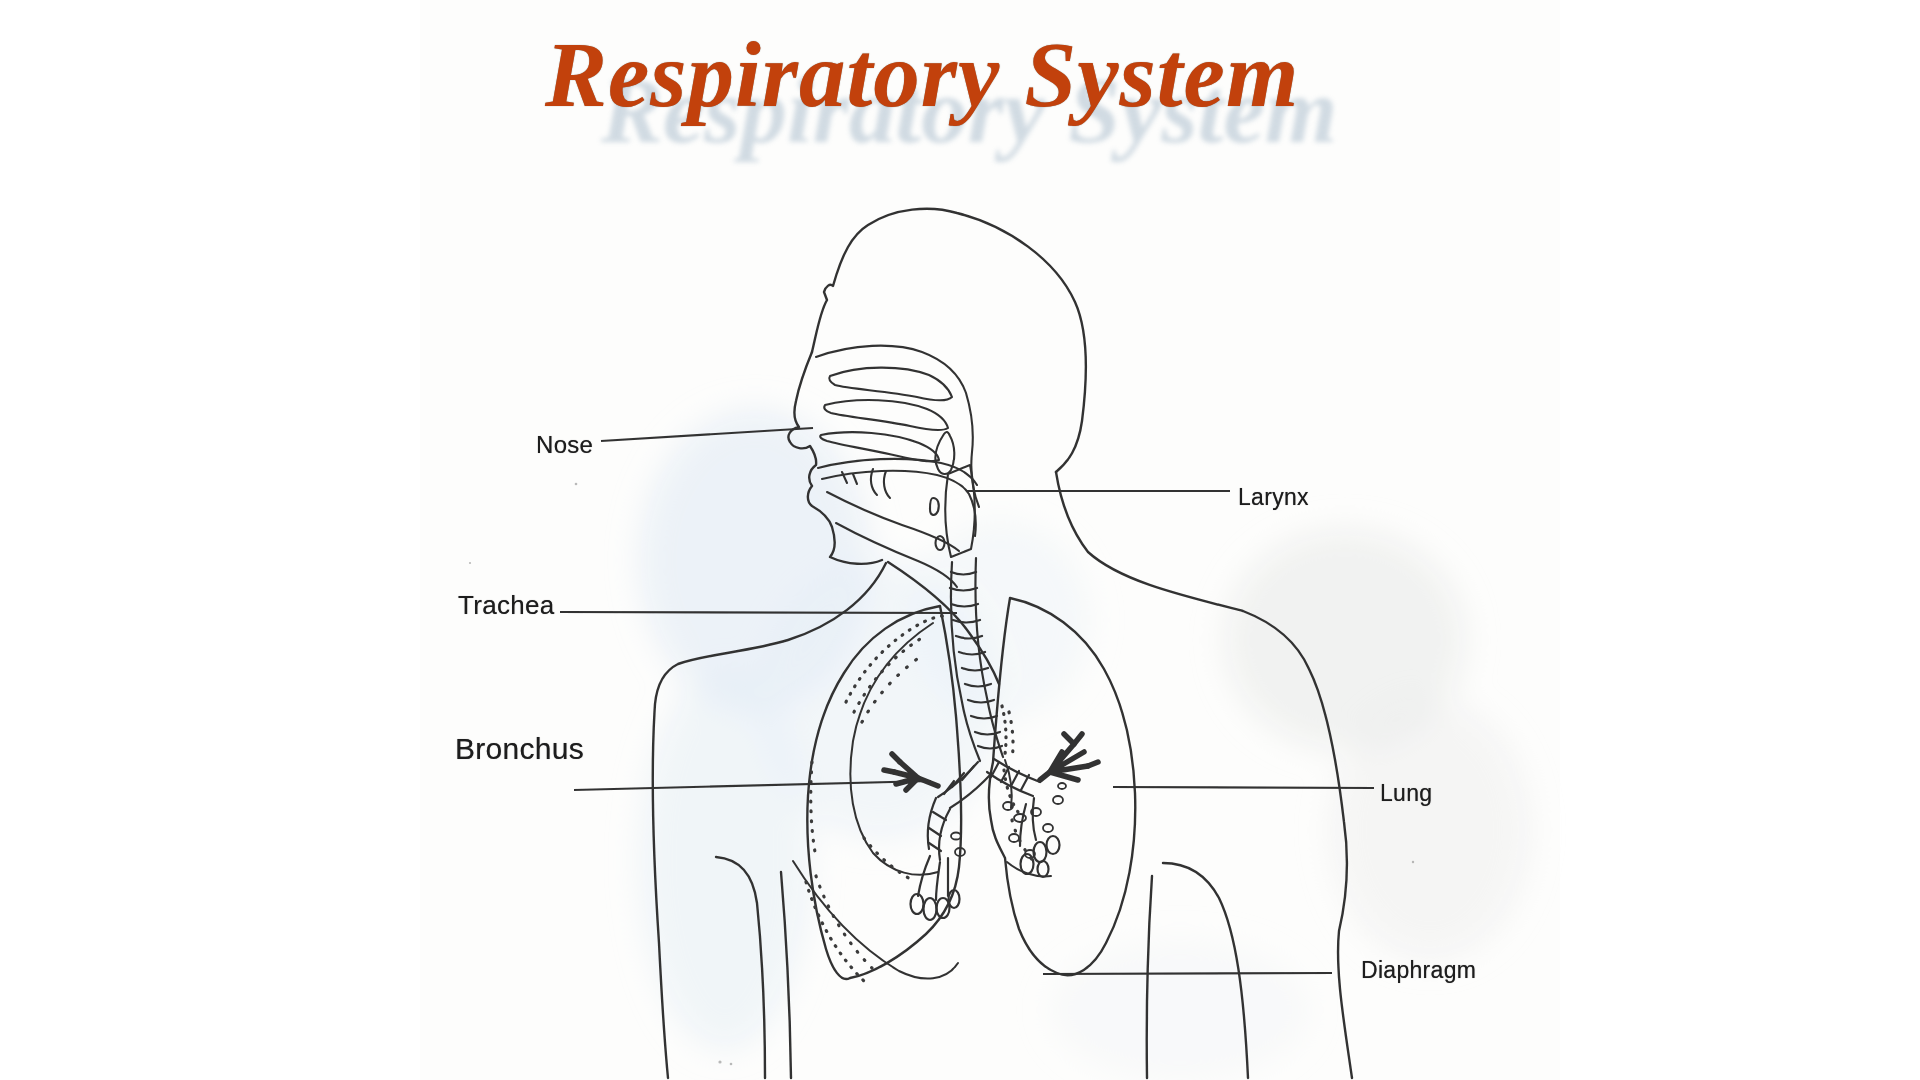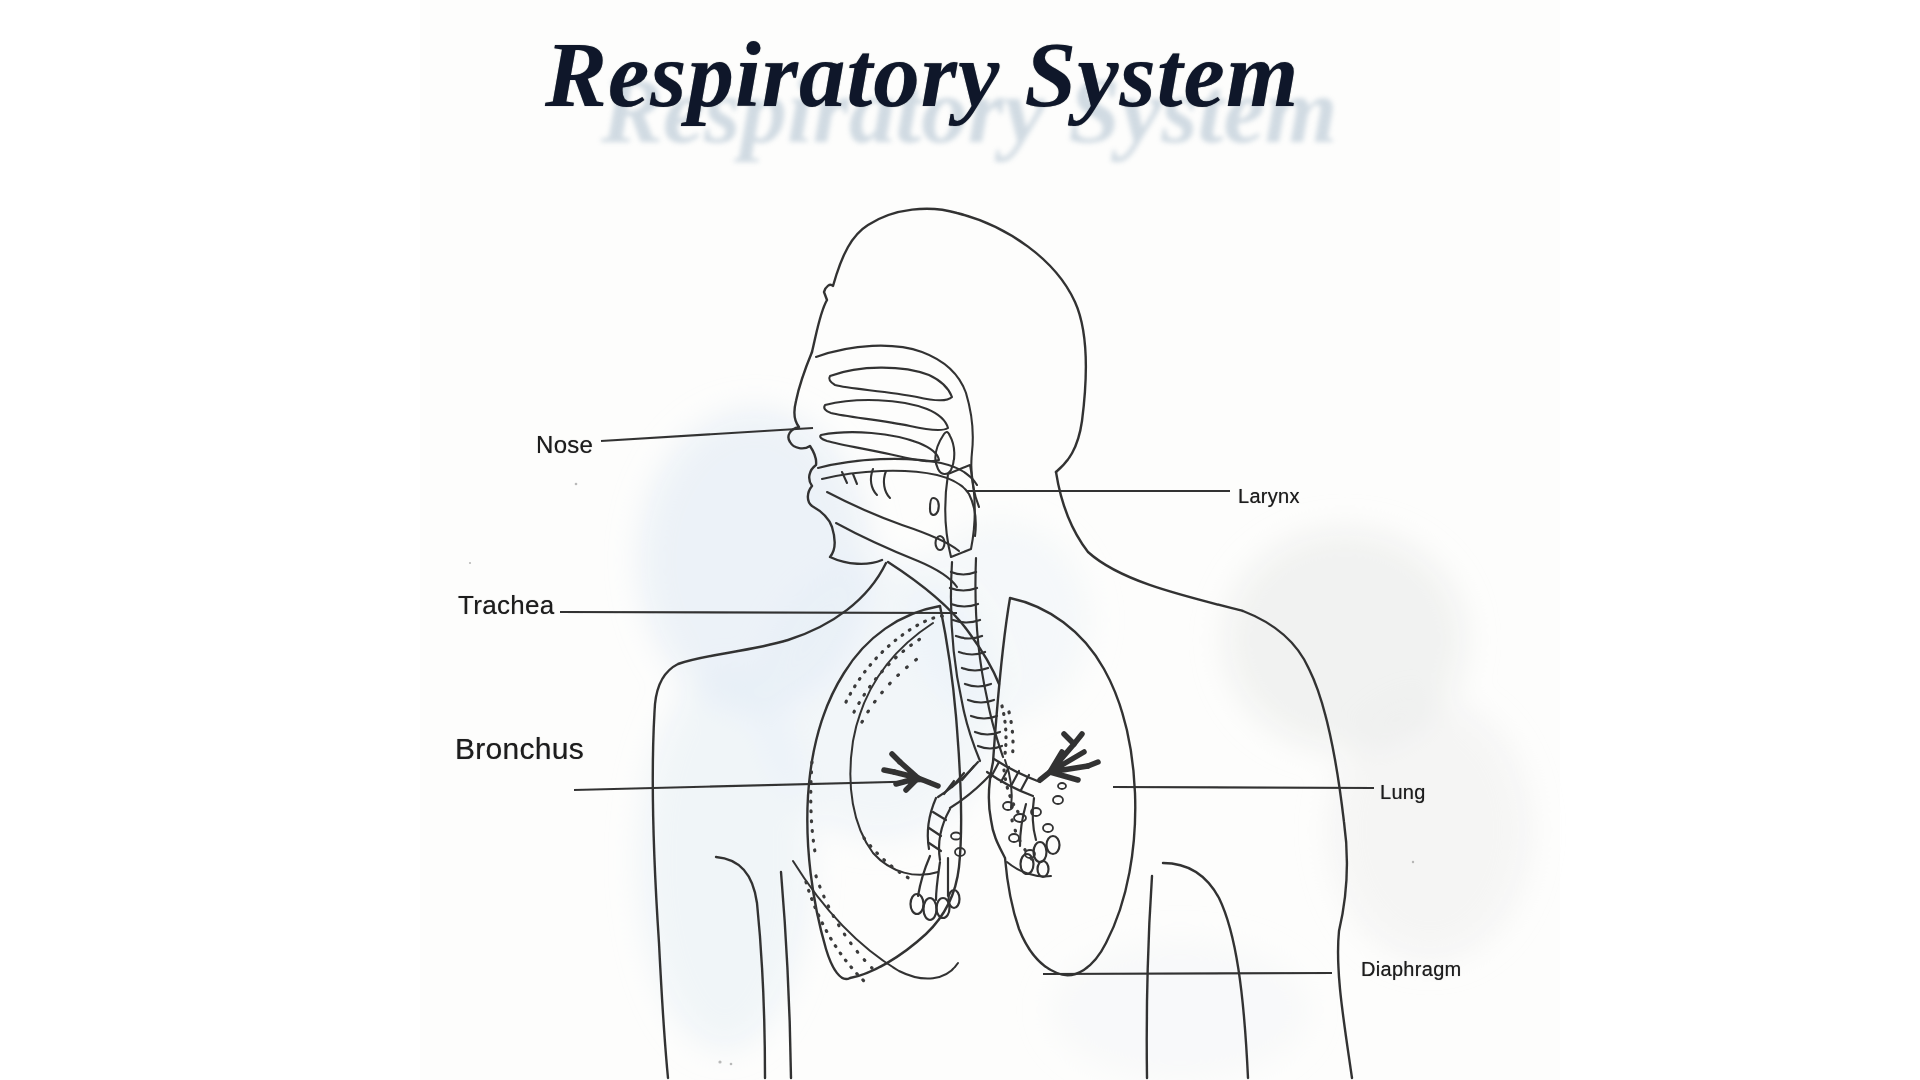--- a/index.html
+++ b/index.html
@@ -6,23 +6,23 @@
   #stage{position:relative;width:1920px;height:1080px;background:#ffffff;overflow:hidden;
          font-family:"Liberation Sans",sans-serif;}
   .paper{position:absolute;left:420px;top:0;width:1140px;height:1080px;background:#fdfdfc;}
   .fig{position:absolute;left:0;top:0;width:1920px;height:1080px;}
   .title-ghost{position:absolute;left:601px;top:64px;
     font-family:"Liberation Serif",serif;font-style:italic;font-weight:bold;
     font-size:93px;line-height:1;color:#8aa4ba;opacity:.38;filter:blur(2.6px);
     white-space:nowrap;z-index:2;}
   .title{position:absolute;left:545px;top:28px;
     font-family:"Liberation Serif",serif;font-style:italic;font-weight:bold;
-    font-size:93px;line-height:1;color:#0f172a;letter-spacing:1px;
+    font-size:93px;line-height:1;color:#c2410c;letter-spacing:1px;
     white-space:nowrap;z-index:3;text-shadow:0 0 1px rgba(25,35,30,.55);}
-  .lbl{position:absolute;z-index:4;font-size:20px;line-height:1;color:#1d1d1d;
+  .lbl{position:absolute;z-index:4;font-size:23px;line-height:1;color:#1d1d1d;
     letter-spacing:.3px;white-space:nowrap;text-shadow:0 0 .7px rgba(30,30,30,.7);}
   .lbl-nose{left:536px;top:425px;font-size:24px;margin-top:8px;}
   .lbl-larynx{left:1238px;top:486px;}
   .lbl-trachea{left:458px;top:592px;font-size:26px;}
   .lbl-bronchus{left:455px;top:734px;font-size:30px;}
   .lbl-lung{left:1380px;top:782px;}
   .lbl-diaphragm{left:1337px;top:959px;margin-left:24px;}
 </style>
 </head>
 <body>

